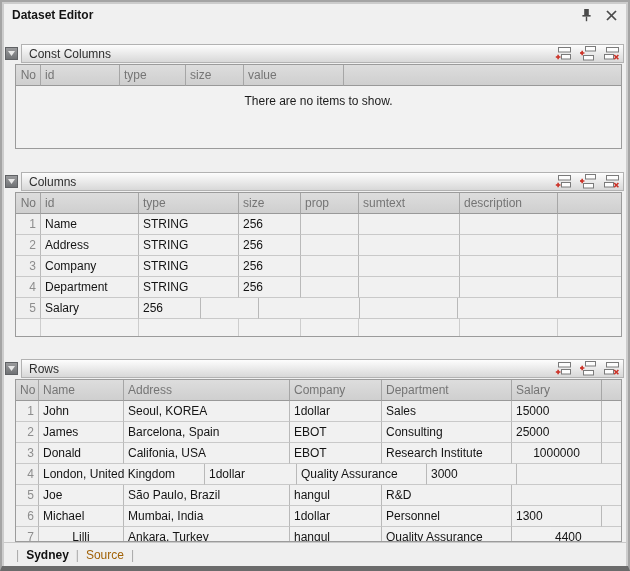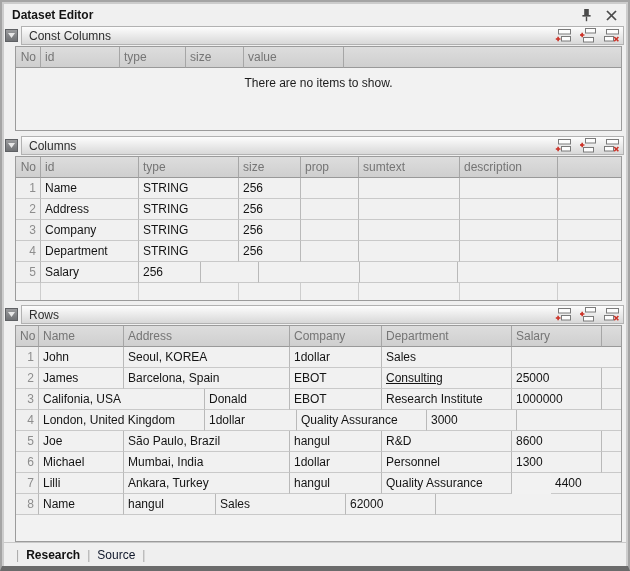--- a/index.html
+++ b/index.html
@@ -12,21 +12,21 @@
 
   .titlebar { height:22px; flex:0 0 22px; display:flex; align-items:center; padding:0 7px 0 8px; }
   .titlebar .title { font-weight:bold; color:#141414; }
   .titlebar-icons { margin-left:auto; display:flex; align-items:center; gap:9px; }
   .tb-btn { background:none; border:none; width:16px; height:16px; display:flex; align-items:center; justify-content:center; cursor:pointer; }
 
   .content { flex:1; display:flex; flex-direction:column; padding:0 2px 0 1px; min-height:0; }
 
   .section { display:flex; flex-direction:column; }
   .section-rows { flex:1; min-height:0; }
-  .section-header { display:flex; align-items:center; gap:3px; margin-top:0; height:19px; flex:0 0 auto; }
+  .section-header { display:flex; align-items:center; gap:3px; margin-top:18px; height:19px; flex:0 0 auto; }
   .collapse-box { width:13px; height:13px; flex:0 0 13px; border:1px solid #5f6164;
                   background:linear-gradient(#9a9b9d,#707275); display:flex; align-items:center; justify-content:center; cursor:pointer; }
   .header-bar { flex:1; height:19px; border:1px solid #b2b2b2;
                 background:linear-gradient(#fdfdfd,#d8d8d8); display:flex; align-items:center; padding:0 3px 0 7px; }
   .section-title { color:#2e2e2e; font-size:12px; }
   .header-tools { margin-left:auto; display:flex; align-items:center; gap:6px; }
   .tool-btn { background:none; border:none; width:18px; height:16px; padding:0; display:flex; align-items:center; justify-content:center; cursor:pointer; }
 
   .grid { margin:1px 2px 0 10px; border:1px solid #9b9b9b; background:#f2f2f2;
           display:flex; flex-direction:column; overflow:hidden; }
@@ -46,21 +46,21 @@
   .ghost { background:#f2f2f2; }
   .ghost .gcell { border-right:1px solid transparent; }
   .ghost.lines { height:17px; }
   .ghost.lines .gcell { border-right:1px solid #cdcdcd; }
   .ghost.lines .gcell.filler { border-right:none; }
   .section-rows .ghost { flex:1 1 auto; }
 
   .tabbar { flex:0 0 24px; margin-top:auto; border-top:1px solid #c9c9c9; background:#efefef;
             display:flex; align-items:center; padding-left:5px; }
   .tab-sep { color:#a8a8a8; margin:0 7px; }
-  .tab { color:#0f172a; cursor:pointer; }
+  .tab { color:#a16207; cursor:pointer; }
   .tab.active { color:#111; font-weight:bold; }
 </style>
 </head>
 <body>
 
 <div class="frame">
   <div class="inner">
 
     <div class="titlebar">
       <span class="title">Dataset Editor</span>
@@ -330,69 +330,69 @@
               <div class="cell hcell" style="width: 130px;">Department</div>
               <div class="cell hcell" style="width: 90px;">Salary</div>
               <div class="cell hcell filler"></div>
             </div>
             <div class="grid-row">
               <div class="cell bcell nocol" style="width: 23px;">1</div>
               <div class="cell bcell" style="width: 85px;">John</div>
               <div class="cell bcell" style="width: 166px;">Seoul, KOREA</div>
               <div class="cell bcell" style="width: 92px;">1dollar</div>
               <div class="cell bcell" style="width: 130px;">Sales</div>
+              <div class="cell bcell" style="width: 90px;">15000</div>
               <div class="cell bcell filler"></div>
             </div>
             <div class="grid-row">
               <div class="cell bcell nocol" style="width: 23px;">2</div>
               <div class="cell bcell" style="width: 85px;">James</div>
               <div class="cell bcell" style="width: 166px;">Barcelona, Spain</div>
               <div class="cell bcell" style="width: 92px;">EBOT</div>
-              <div class="cell bcell" style="width: 130px; text-decoration: underline;">Consulting</div>
+              <div class="cell bcell" style="width: 130px;">Consulting</div>
               <div class="cell bcell" style="width: 90px;">25000</div>
               <div class="cell bcell filler"></div>
             </div>
             <div class="grid-row">
               <div class="cell bcell nocol" style="width: 23px;">3</div>
+              <div class="cell bcell" style="width: 85px;">Donald</div>
               <div class="cell bcell" style="width: 166px;">Califonia, USA</div>
-              <div class="cell bcell" style="width: 85px;">Donald</div>
               <div class="cell bcell" style="width: 92px;">EBOT</div>
               <div class="cell bcell" style="width: 130px;">Research Institute</div>
-              <div class="cell bcell" style="width: 90px;">1000000</div>
+              <div class="cell bcell" style="width: 90px; text-align: center;">1000000</div>
               <div class="cell bcell filler"></div>
             </div>
             <div class="grid-row">
               <div class="cell bcell nocol" style="width: 23px;">4</div>
               <div class="cell bcell" style="width: 166px;">London, United Kingdom</div>
               <div class="cell bcell" style="width: 92px;">1dollar</div>
               <div class="cell bcell" style="width: 130px;">Quality Assurance</div>
               <div class="cell bcell" style="width: 90px;">3000</div>
               <div class="cell bcell filler"></div>
             </div>
             <div class="grid-row">
               <div class="cell bcell nocol" style="width: 23px;">5</div>
               <div class="cell bcell" style="width: 85px;">Joe</div>
               <div class="cell bcell" style="width: 166px;">São Paulo, Brazil</div>
               <div class="cell bcell" style="width: 92px;">hangul</div>
               <div class="cell bcell" style="width: 130px;">R&amp;D</div>
-              <div class="cell bcell" style="width: 90px;">8600</div>
               <div class="cell bcell filler"></div>
             </div>
             <div class="grid-row">
               <div class="cell bcell nocol" style="width: 23px;">6</div>
               <div class="cell bcell" style="width: 85px;">Michael</div>
               <div class="cell bcell" style="width: 166px;">Mumbai, India</div>
               <div class="cell bcell" style="width: 92px;">1dollar</div>
               <div class="cell bcell" style="width: 130px;">Personnel</div>
               <div class="cell bcell" style="width: 90px;">1300</div>
               <div class="cell bcell filler"></div>
             </div>
             <div class="grid-row">
               <div class="cell bcell nocol" style="width: 23px;">7</div>
-              <div class="cell bcell" style="width: 85px;">Lilli</div>
+              <div class="cell bcell" style="width: 85px; text-align: center;">Lilli</div>
               <div class="cell bcell" style="width: 166px;">Ankara, Turkey</div>
               <div class="cell bcell" style="width: 92px;">hangul</div>
               <div class="cell bcell" style="width: 130px;">Quality Assurance</div>
               <div class="cell bcell" style="width: 90px; margin-left: 39px;">4400</div>
               <div class="cell bcell filler"></div>
             </div>
             <div class="grid-row">
               <div class="cell bcell nocol" style="width: 23px;">8</div>
               <div class="cell bcell" style="width: 85px;">Name</div>
               <div class="cell bcell" style="width: 92px;">hangul</div>
@@ -409,19 +409,19 @@
               <div class="cell gcell" style="width: 90px;"></div>
               <div class="cell gcell filler"></div>
             </div>
           </div>
       </div>
 
     </div>
 
     <div class="tabbar">
         <span class="tab-sep">|</span>
-        <span class="tab active">Research</span>
+        <span class="tab active">Sydney</span>
         <span class="tab-sep">|</span>
         <span class="tab">Source</span>
         <span class="tab-sep">|</span>
       </div>
   </div>
 </div>
 
 </body></html>

